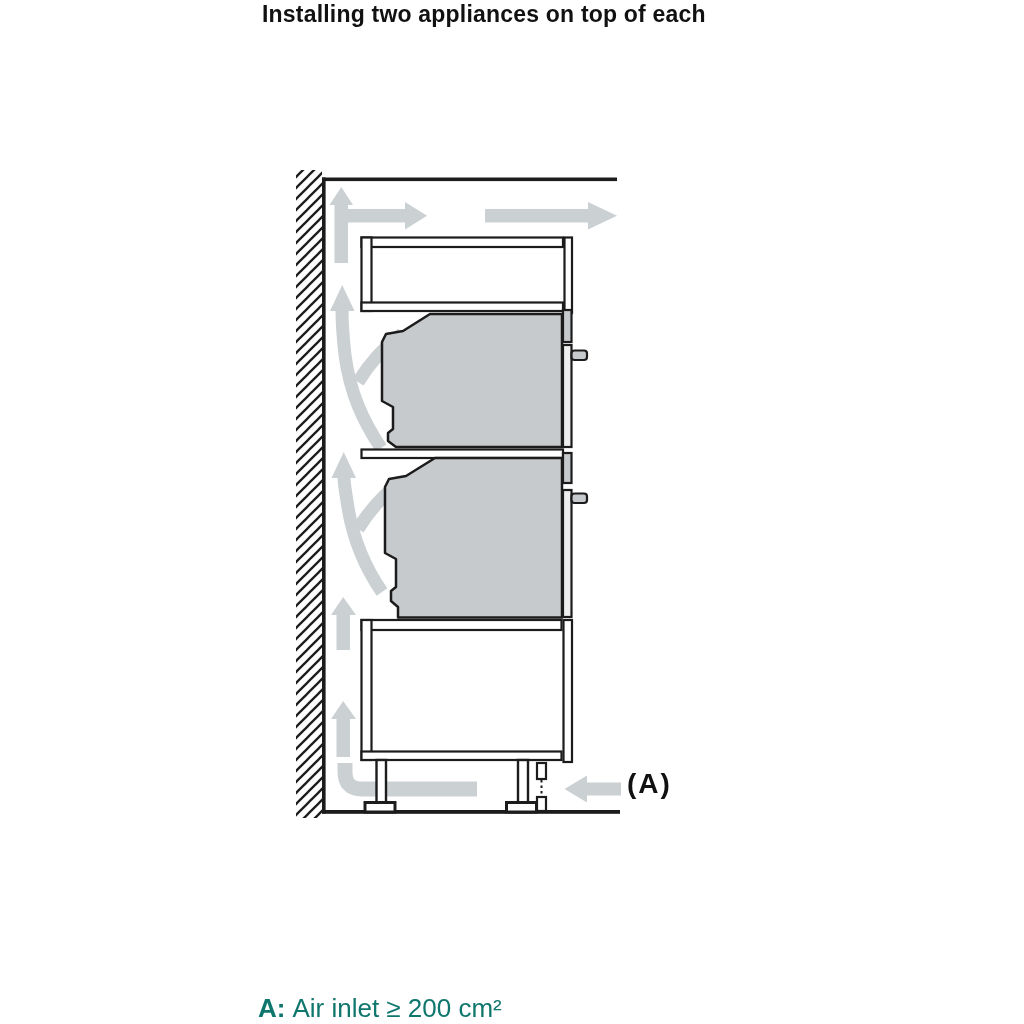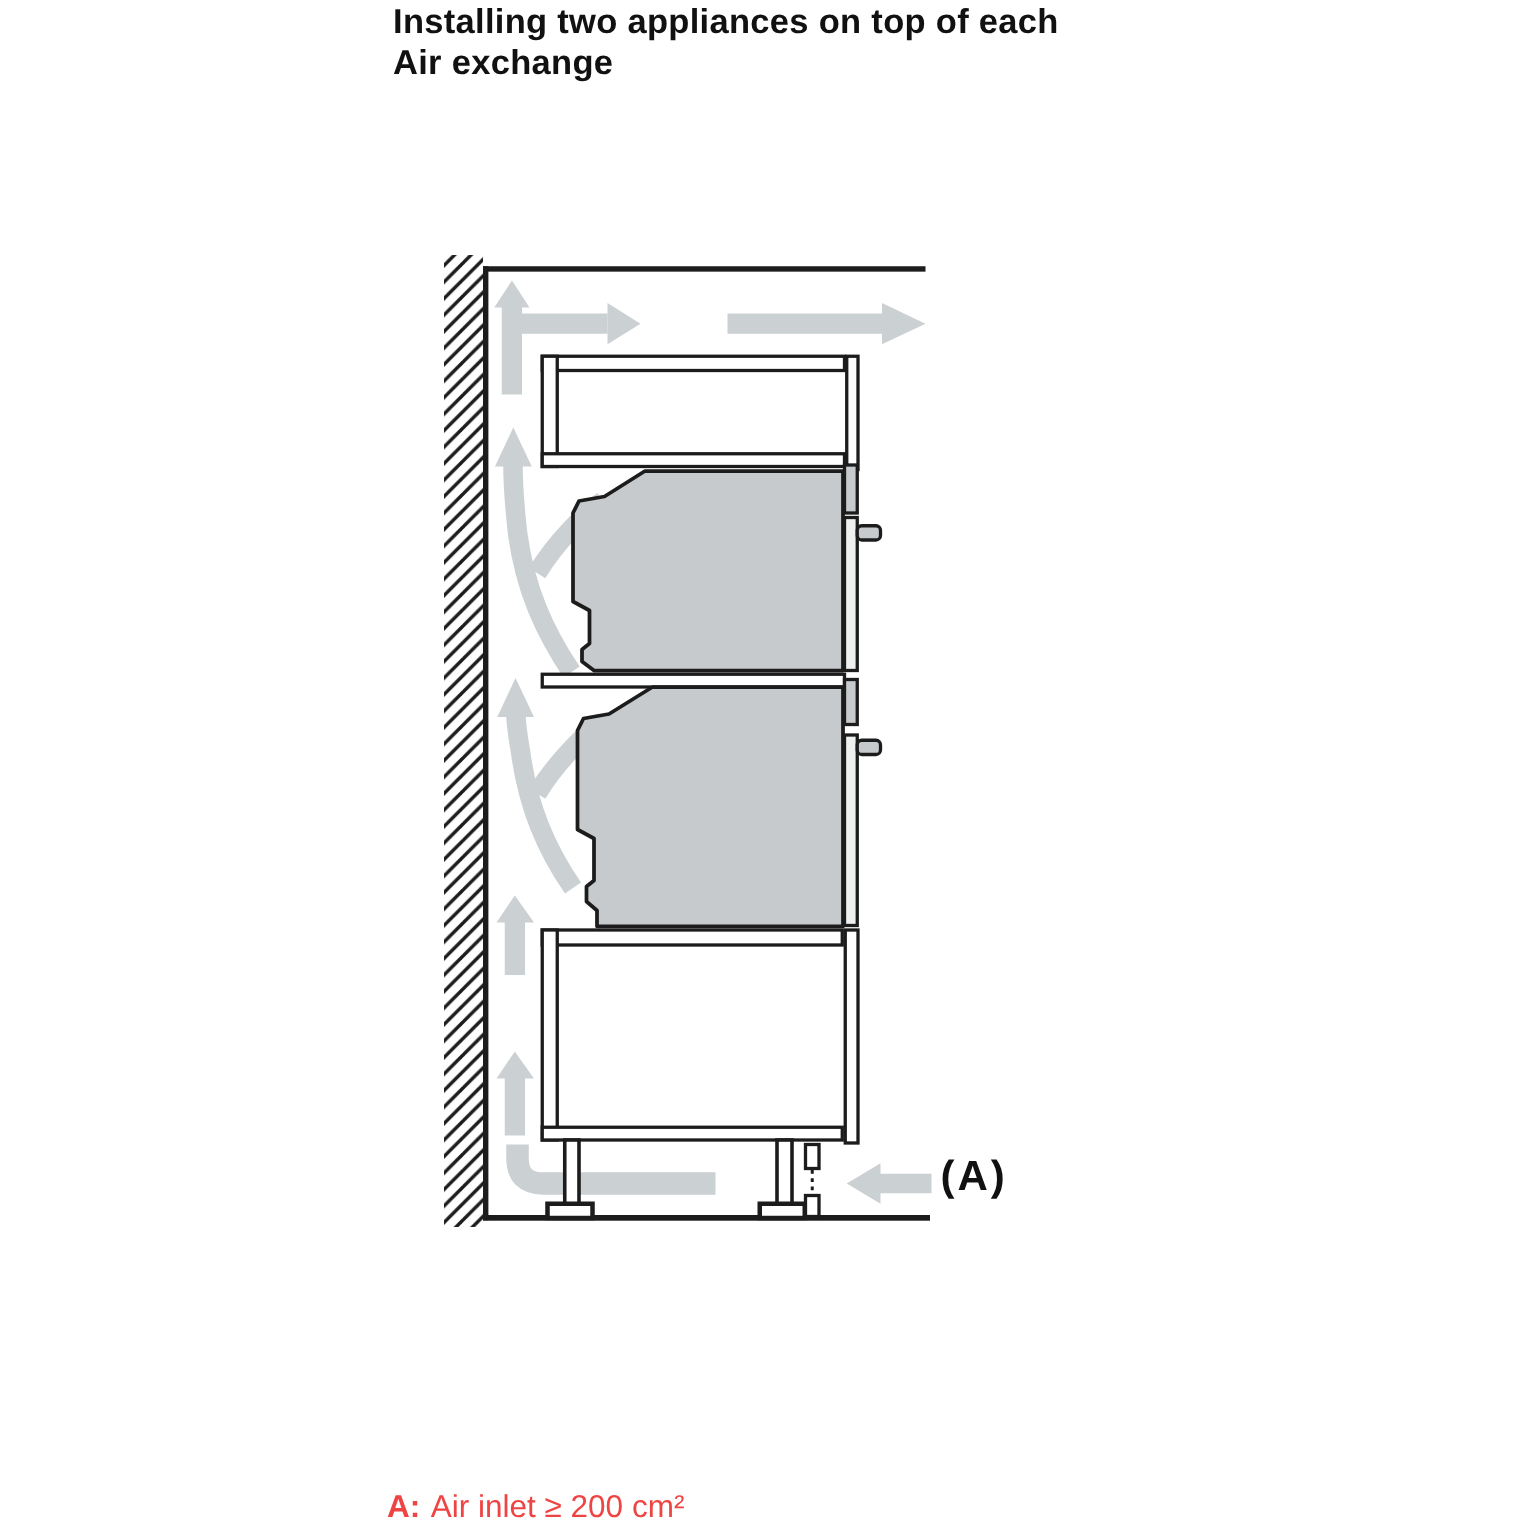--- a/index.html
+++ b/index.html
@@ -18,21 +18,21 @@
     font-size:23px;font-weight:700;line-height:27px;letter-spacing:0.2px;
     color:#111;white-space:nowrap;
   }
   .diagram-svg{position:absolute;left:0;top:0;}
   .inlet-label{
     position:absolute;left:627px;top:768px;
     font-size:28px;font-weight:700;letter-spacing:2px;color:#111;
   }
   .caption{
     position:absolute;left:258px;top:993px;
-    font-size:21px;color:#ef4444;white-space:nowrap;
+    font-size:26px;color:#0f766e;white-space:nowrap;
   }
   .caption .key{font-weight:700;margin-right:7px;}
   
   .board{fill:#ffffff;stroke:var(--ink);stroke-width:2.2;}
   .appliance-body{fill:var(--appliance);stroke:var(--ink);stroke-width:2.5;stroke-linejoin:round;}
   .front-trim{fill:var(--appliance);stroke:var(--ink);stroke-width:2.2;}
   .door-panel{fill:var(--door);stroke:var(--ink);stroke-width:2.2;}
   .handle{fill:var(--appliance);stroke:var(--ink);stroke-width:2.2;}
   .ink{fill:var(--ink);}
   .arrow-fill{fill:var(--arrow);}
@@ -41,21 +41,20 @@
   .foot{fill:#ffffff;stroke:var(--ink);stroke-width:3;}
   .adj{fill:#ffffff;stroke:var(--ink);stroke-width:2.2;}
 </style>
 </head>
 <body>
 
 <div class="page">
 
   <div class="title-block">
     <div>Installing two appliances on top of each</div>
-    <div>Air exchange</div>
   </div>
 
   <svg class="diagram-svg" width="1024" height="1024" viewBox="0 0 1024 1024" xmlns="http://www.w3.org/2000/svg">
     <defs>
       <pattern id="hatch" patternUnits="userSpaceOnUse" width="11" height="11">
         <path d="M -3 14 L 14 -3" stroke="#1c1c1c" stroke-width="2.3" fill="none"></path>
         <path d="M -3 3 L 3 -3" stroke="#1c1c1c" stroke-width="2.3" fill="none"></path>
         <path d="M 8 14 L 14 8" stroke="#1c1c1c" stroke-width="2.3" fill="none"></path>
       </pattern>
     </defs>

